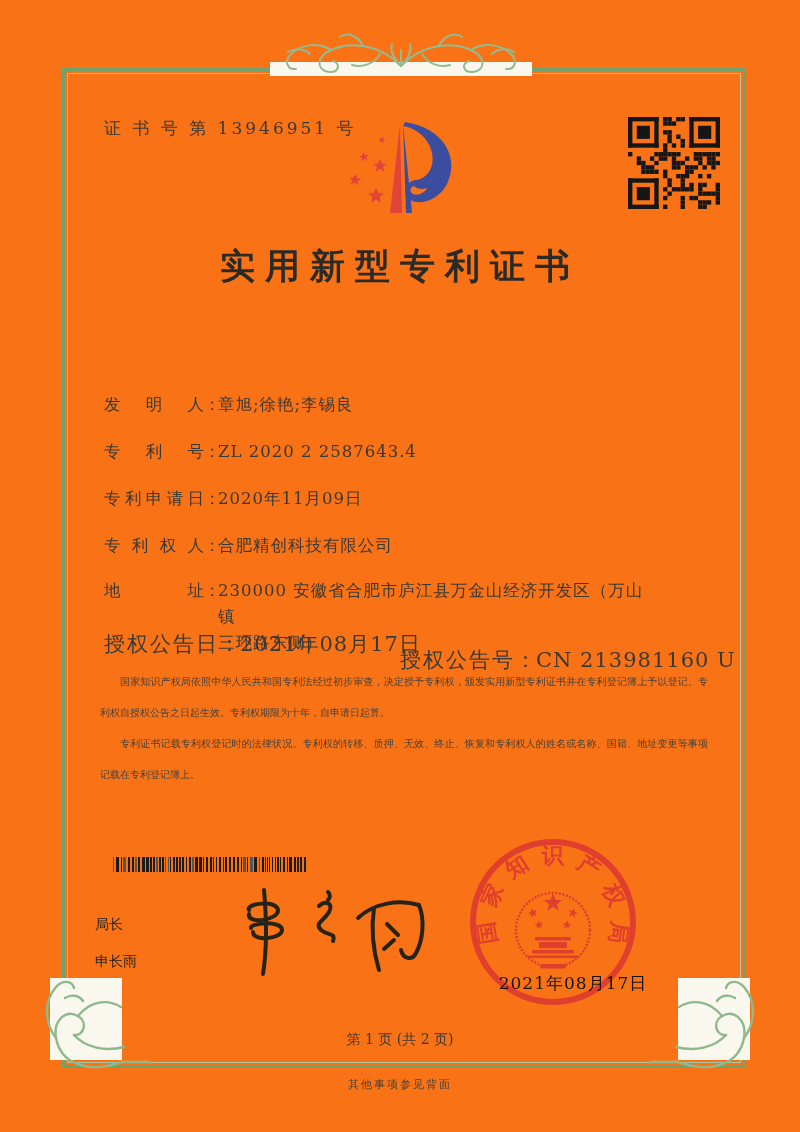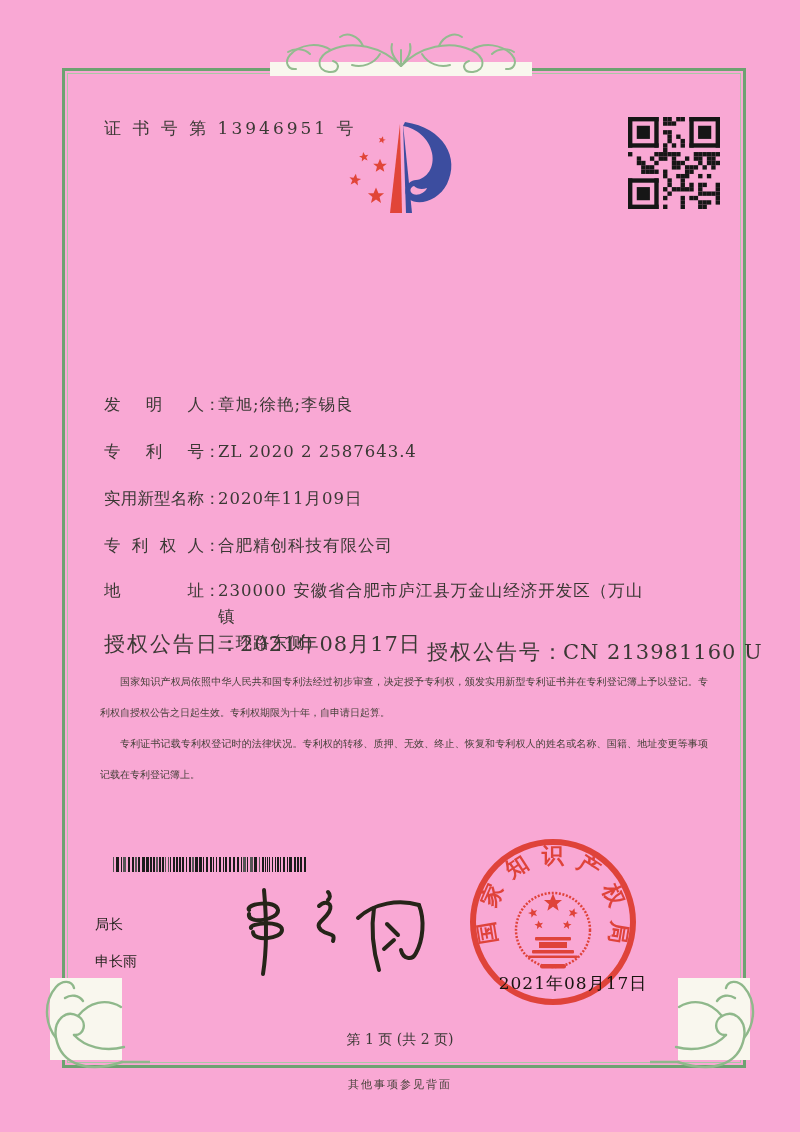--- a/index.html
+++ b/index.html
@@ -1,18 +1,18 @@
 <!DOCTYPE html>
 <html><head>
 <meta charset="utf-8">
 <style>
   html,body{margin:0;padding:0;background:#e8e6de;}
   .page{
     position:relative;width:800px;height:1132px;margin:0 auto;
-    background:#f9a8d4;overflow:hidden;
+    background:#f97316;overflow:hidden;
     font-family:"DejaVu Serif","Liberation Serif",serif;
     color:#32302c;
   }
   .frame{
     position:absolute;left:62px;top:68px;width:678px;height:994px;
     border:3px solid #6da271;
   }
   .frame-inner{
     position:absolute;left:2px;top:2px;right:2px;bottom:2px;
     border:1px solid #a9c8a5;
@@ -25,21 +25,21 @@
     font-size:35px;font-weight:bold;letter-spacing:10px;color:#2c2a26;
   }
   .frow{position:absolute;font-size:16.5px;color:#3a3834;line-height:26px;white-space:nowrap;}
   .flabel{
     display:inline-block;width:100px;text-align:justify;text-align-last:justify;
     vertical-align:top;
   }
   .fcolon{display:inline-block;width:14px;vertical-align:top;}
   .fvalue{display:inline-block;vertical-align:top;letter-spacing:1px;white-space:normal;width:430px;}
   .grant-row{position:absolute;left:104px;top:630px;font-size:21px;color:#3a3834;white-space:nowrap;}
-  .grant-no{position:absolute;left:296px;top:8px;margin-left:27px;}
+  .grant-no{position:absolute;left:296px;top:16px;}
   .body-text{
     position:absolute;left:100px;top:666px;width:608px;
     font-size:10px;line-height:31px;color:#46413a;text-align:justify;
   }
   .body-text p{margin:0;text-indent:2em;}
   .barcode{position:absolute;left:113px;top:857px;}
   .issuer{position:absolute;left:95px;top:906px;font-family:"DejaVu Sans","Liberation Sans",sans-serif;font-size:14px;color:#26241f;line-height:37px;}
   .signature{position:absolute;left:222px;top:880px;}
   .seal{position:absolute;left:468px;top:837px;}
   .seal-date{
@@ -238,29 +238,30 @@
       <rect x="70.0952380952381" y="83.23809523809524" width="4.380952380952381" height="4.380952380952381" fill="#161616"></rect>
       <rect x="74.47619047619048" y="83.23809523809524" width="4.380952380952381" height="4.380952380952381" fill="#161616"></rect>
       <rect x="78.85714285714286" y="83.23809523809524" width="4.380952380952381" height="4.380952380952381" fill="#161616"></rect>
       <rect x="87.61904761904762" y="83.23809523809524" width="4.380952380952381" height="4.380952380952381" fill="#161616"></rect>
       <rect x="35.04761904761905" y="87.61904761904762" width="4.380952380952381" height="4.380952380952381" fill="#161616"></rect>
       <rect x="52.57142857142858" y="87.61904761904762" width="4.380952380952381" height="4.380952380952381" fill="#161616"></rect>
       <rect x="70.0952380952381" y="87.61904761904762" width="4.380952380952381" height="4.380952380952381" fill="#161616"></rect>
       <rect x="74.47619047619048" y="87.61904761904762" width="4.380952380952381" height="4.380952380952381" fill="#161616"></rect>
     </svg>
 
+  <div class="title">实用新型专利证书</div>
 
   <div class="frow" style="left:104px;top:392px;">
     <span class="flabel">发明人</span><span class="fcolon">：</span><span class="fvalue">章旭;徐艳;李锡良</span>
   </div>
   <div class="frow" style="left:104px;top:439px;">
     <span class="flabel">专利号</span><span class="fcolon">：</span><span class="fvalue">ZL 2020 2 2587643.4</span>
   </div>
   <div class="frow" style="left:104px;top:486px;">
-    <span class="flabel">实用新型名称</span><span class="fcolon">：</span><span class="fvalue">2020年11月09日</span>
+    <span class="flabel">专利申请日</span><span class="fcolon">：</span><span class="fvalue">2020年11月09日</span>
   </div>
   <div class="frow" style="left:104px;top:533px;">
     <span class="flabel">专利权人</span><span class="fcolon">：</span><span class="fvalue">合肥精创科技有限公司</span>
   </div>
   <div class="frow" style="left:104px;top:578px;">
     <span class="flabel">地址</span><span class="fcolon">：</span><span class="fvalue"><span>230000 安徽省合肥市庐江县万金山经济开发区（万山镇</span><br><span>三环路东侧）</span></span>
   </div>
 
   <div class="grant-row">
     <span style="letter-spacing:2px;">授权公告日</span><span>：</span><span style="letter-spacing:1px;">2021年08月17日</span>

